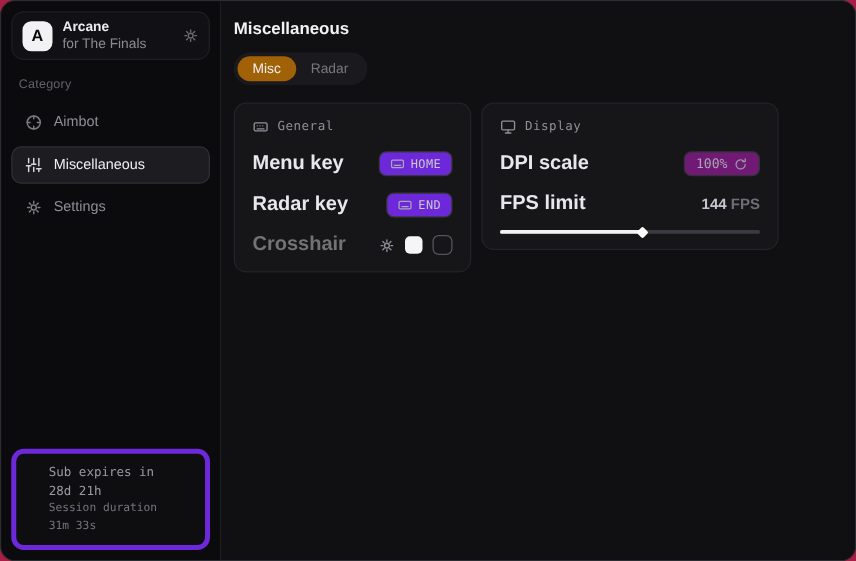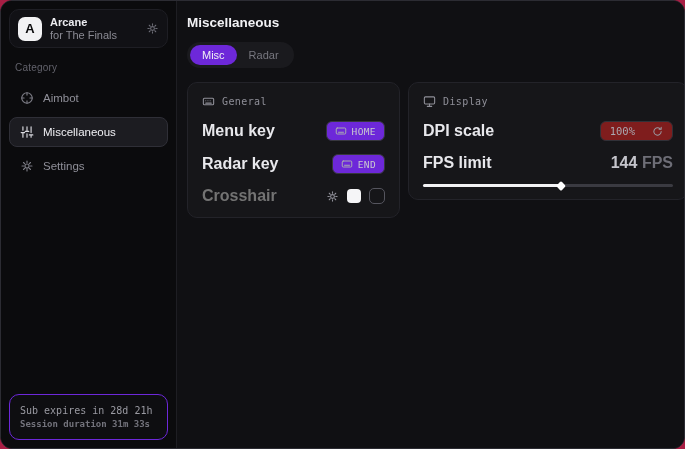--- a/index.html
+++ b/index.html
@@ -40,43 +40,43 @@
     border-radius:8px;color:#8f8f98;font-size:11.5px;cursor:default;
     border:1px solid transparent;
   }
   .nav-item .ic{display:flex;color:#7b7b84;}
   .nav-item.active{
     background:#1c1c21;border:1px solid #2f2f37;color:#f0f0f4;
   }
   .nav-item.active .ic{color:#d8d8de;}
   .sidebar-spacer{flex:1;}
   .sub-box{
-    border:1px solid #6d28d9;background:#0e0e11;border-radius:10px;
-    padding:8px 10px;line-height:1.5;
+    border:4px solid #6d28d9;background:#0e0e11;border-radius:10px;
+    padding:8px 26px;line-height:1.5;
   }
   .sub-line1{font-family:"DejaVu Sans Mono",monospace;font-size:10px;color:#9a9aa2;}
-  .sub-line2{font-family:"DejaVu Sans Mono",monospace;font-size:9px;color:#73737c;font-weight:bold;}
+  .sub-line2{font-family:"DejaVu Sans Mono",monospace;font-size:9px;color:#73737c;}
   
   .main{flex:1;background:#101013;padding:14px 14px 14px 10px;box-sizing:border-box;}
   .page-title{color:#f2f2f5;font-size:13.5px;font-weight:bold;}
   .tabs{
     display:inline-flex;align-items:center;background:#1a1a1e;border-radius:16px;
     padding:3px;margin-top:12px;
   }
   .tab{
     font-size:11px;padding:4px 12px;border-radius:13px;color:#77777f;cursor:default;
   }
-  .tab.active{background:#6d28d9;color:#f0f0f3;}
+  .tab.active{background:#a16207;color:#f0f0f3;}
   .cards{display:flex;gap:8px;margin-top:14px;align-items:flex-start;}
   .card{
     background:#161619;border:1px solid #232329;border-radius:10px;
     padding:12px 14px;box-sizing:border-box;
   }
-  .card.general{width:213px;}
-  .card.display{width:280px;}
+  .card.general{width:190px;}
+  .card.display{width:238px;}
   .card-head{
     display:flex;align-items:center;gap:7px;color:#8f8f98;
     font-family:"DejaVu Sans Mono",monospace;font-size:10px;letter-spacing:.4px;
   }
   .card-head .ic{display:flex;color:#8f8f98;}
   .row{display:flex;align-items:center;justify-content:space-between;margin-top:13px;min-height:18px;}
   .row-label{color:#e8e8ec;font-size:16px;font-weight:600;}
   .row-label.dim{color:#737373;}
   .keybtn{
     display:flex;align-items:center;gap:5px;background:#6d28d9;border:1px solid #37373e;
@@ -85,26 +85,26 @@
   }
   .keybtn .ic{display:flex;color:#a9a9b0;}
   .cross-controls{display:flex;align-items:center;gap:8px;}
   .mini-gear{display:flex;color:#8f8f98;cursor:default;}
   .swatch{width:14px;height:14px;border-radius:4px;background:#f5f5f7;cursor:default;}
   .checkbox{
     width:16px;height:16px;border-radius:5px;border:1.5px solid #55555e;
     background:transparent;box-sizing:border-box;cursor:default;
   }
   .select-btn{
-    display:flex;align-items:center;gap:17px;background:#7f1d1d;border:1px solid #313138;
+    display:flex;align-items:center;gap:5px;background:#701a75;border:1px solid #313138;
     border-radius:6px;padding:3px 9px;color:#a9a9b2;
     font-family:"DejaVu Sans Mono",monospace;font-size:10.5px;cursor:default;
   }
   .select-btn .ic{display:flex;color:#9a9aa2;}
-  .fps-value{font-size:16px;font-weight:bold;color:#c5c5cc;}
+  .fps-value{font-size:12px;font-weight:bold;color:#c5c5cc;}
   .fps-unit{color:#6e6e77;font-weight:600;}
   .slider{
     position:relative;height:3px;background:#3a3a41;border-radius:2px;margin-top:12px;
   }
   .slider-fill{
     position:absolute;left:0;top:0;bottom:0;background:#f2f2f4;border-radius:2px;
   }
   .slider-thumb{
     position:absolute;top:50%;width:7px;height:7px;background:#ffffff;
     transform:translate(-50%,-50%) rotate(45deg);border-radius:1.5px;

